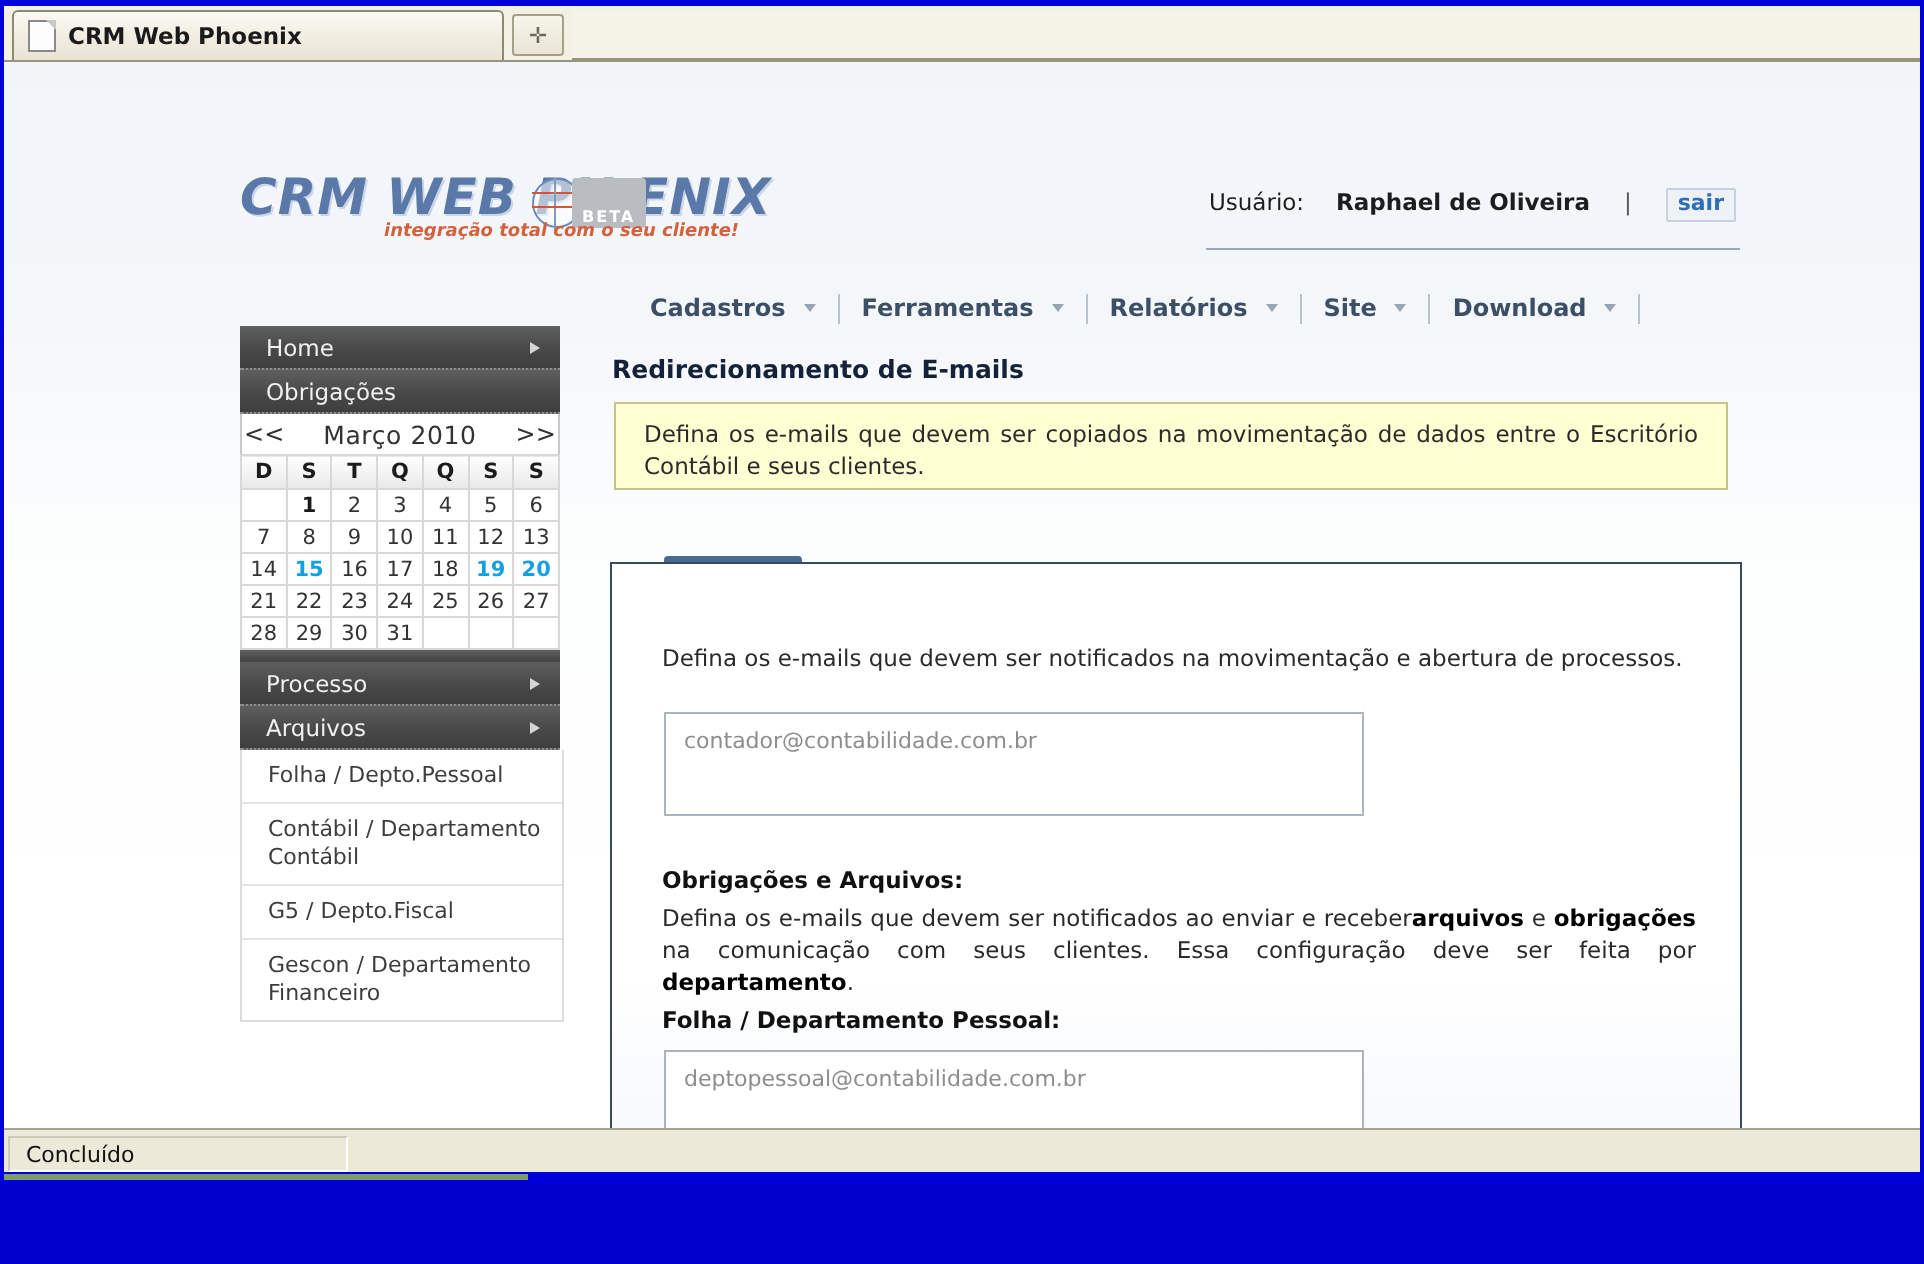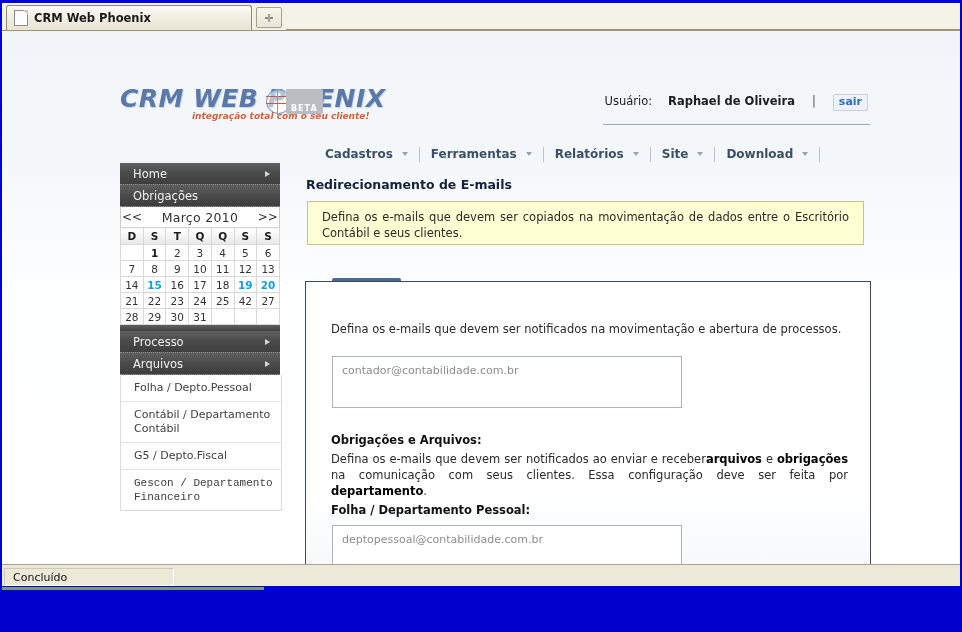--- a/index.html
+++ b/index.html
@@ -288,21 +288,21 @@
     border-bottom: 1px solid #dcdcdc;
   }
   .dept-item {
     border-bottom: 1px solid #e4e4e4;
     font-size: 11px; color: #3d3d3d;
     padding: 6px 8px 6px 13px;
     line-height: 14px;
     cursor: pointer;
     box-sizing: border-box;
   }
-  .dept-item:last-child { border-bottom: none; font-family: Liberation Mono, monospace; }
+  .dept-item:last-child { border-bottom: none; }
 
   
   .tabstrip-content {
     position: absolute; left: 330px; top: 247px;
     width: 538px; height: 20px;
   }
   .tab-emails {
     position: absolute; left: 0; top: 0;
     background: #4a6a94;
     color: #ffffff;
@@ -510,21 +510,21 @@
                 <td>18</td>
                 <td class="d-link">19</td>
                 <td class="d-link">20</td>
               </tr>
               <tr>
                 <td>21</td>
                 <td>22</td>
                 <td>23</td>
                 <td>24</td>
                 <td>25</td>
-                <td>42</td>
+                <td>26</td>
                 <td>27</td>
               </tr>
               <tr>
                 <td>28</td>
                 <td>29</td>
                 <td>30</td>
                 <td>31</td>
                 <td class="d-empty"></td>
                 <td class="d-empty"></td>
                 <td class="d-empty"></td>

